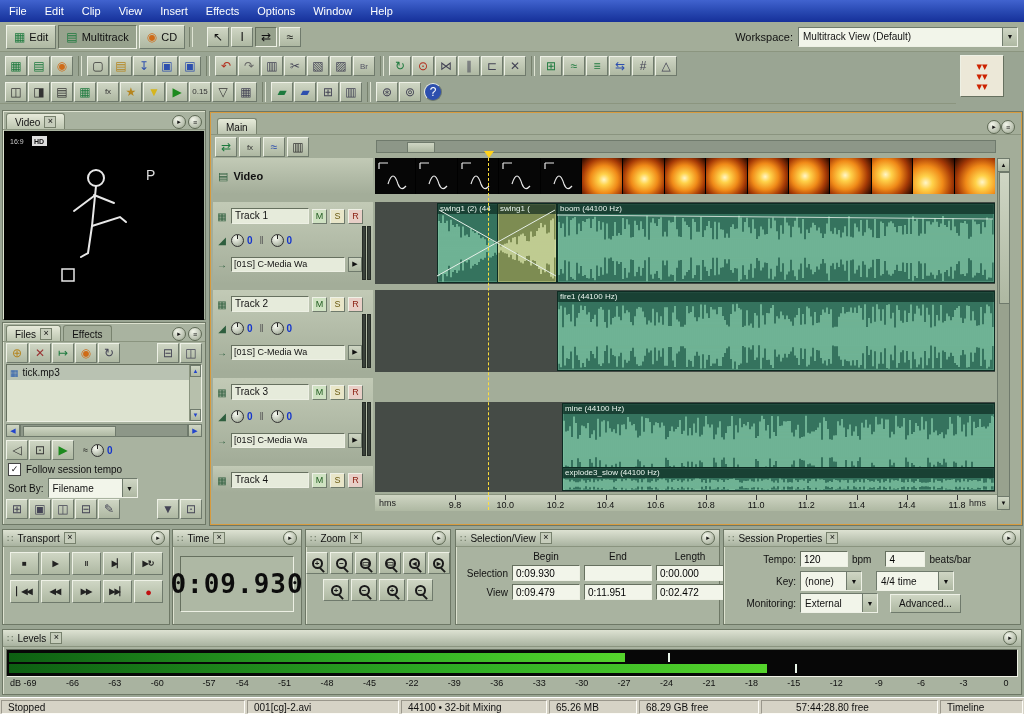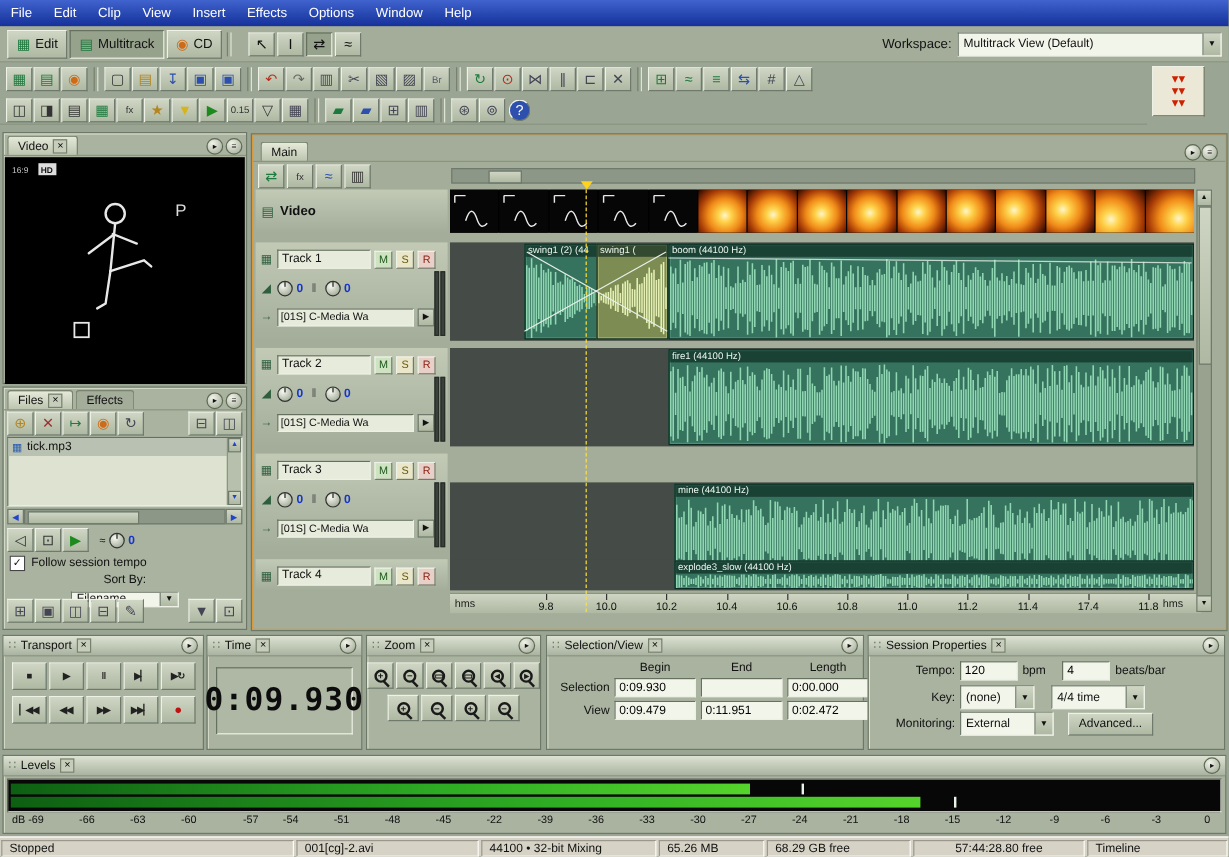--- a/index.html
+++ b/index.html
@@ -73,21 +73,21 @@
   .vsb{height:10px;font-size:6px;color:#2244cc;text-align:center;line-height:10px;background:linear-gradient(#cfd6c4,#aeb8a2);
        border:1px solid #6f7a6c;}
   #files-hscroll{margin:2px 3px;height:13px;display:flex;align-items:center;}
   .hsb{width:14px;height:13px;font-size:7px;color:#2244cc;display:flex;align-items:center;justify-content:center;
        background:linear-gradient(#cfd6c4,#aeb8a2);border:1px solid #6f7a6c;box-sizing:border-box;}
   .hst{flex:1;height:13px;background:#8d9788;border:1px solid #6f7a6c;position:relative;box-sizing:border-box;}
   .hsthumb{position:absolute;left:2px;top:1px;width:55%;height:9px;background:linear-gradient(#cfd6c4,#aeb8a2);
            border:1px solid #6f7a6c;}
   .cbrow{display:flex;align-items:center;gap:5px;height:17px;padding:0 5px;}
   .cbx{width:11px;height:11px;background:#fff;border:1px solid #444;font-size:9px;line-height:10px;text-align:center;}
-  .sortrow{display:flex;align-items:center;gap:4px;height:20px;padding:0 5px;flex-direction:column;}
+  .sortrow{display:flex;align-items:center;gap:4px;height:20px;padding:0 5px;}
   .kv{color:#1535cc;font-size:10px;font-weight:bold;}
   .knob{width:11px;height:11px;border-radius:50%;background:radial-gradient(circle at 35% 30%,#f8faf2,#8f9a85);
         border:1px solid #333;position:relative;display:inline-block;}
   .knob::after{content:"";position:absolute;left:5px;top:0;width:1px;height:4px;background:#222;}
 
   
   #main-panel{left:210px;top:112px;width:812px;height:413px;background:#a3ad99;border:1px solid #d79b3e;
               outline:1px solid #6e7866;box-sizing:border-box;}
   #main-tabs{height:20px;display:flex;align-items:flex-end;padding:1px 6px 0 6px;border-bottom:1px solid #8a947f;position:relative;}
   #main-toolbar{height:24px;display:flex;align-items:center;gap:2px;padding:0 4px;position:relative;}
@@ -618,21 +618,21 @@
             <div class="rtick" style="left: 381.2px;">
               <span class="rlab">11.0</span>
             </div>
             <div class="rtick" style="left: 431.4px;">
               <span class="rlab">11.2</span>
             </div>
             <div class="rtick" style="left: 481.6px;">
               <span class="rlab">11.4</span>
             </div>
             <div class="rtick" style="left: 531.8px;">
-              <span class="rlab">17.4</span>
+              <span class="rlab">14.4</span>
             </div>
             <div class="rtick" style="left: 582px;">
               <span class="rlab">11.8</span>
             </div>
             <span class="runit" style="left: 594px;">hms</span>
           </div>
         <div id="playhead" style="left: 113px;"></div>
         <div id="ph-marker" style="left: 109px;"></div>
       </div>
       <div id="vscroll">
@@ -826,17 +826,17 @@
         <span class="dbl" style="left: 1000px; transform: translateX(-50%);">0</span>
       </div>
   </div>
 
   <div id="statusbar" class="abs">
       <div class="sseg" style="width: 244px;">Stopped</div>
       <div class="sseg" style="width: 152px;">001[cg]-2.avi</div>
       <div class="sseg" style="width: 146px;">44100 • 32-bit Mixing</div>
       <div class="sseg" style="width: 88px;">65.26 MB</div>
       <div class="sseg" style="width: 120px;">68.29 GB free</div>
-      <div class="sseg" style="width: 143px; padding-left: 34px;">57:44:28.80 free</div>
+      <div class="sseg" style="width: 177px; padding-left: 34px;">57:44:28.80 free</div>
       <div class="sseg" style="flex: 1 1 0%;">Timeline</div>
     </div>
 
 </div>
 
 </body></html>

